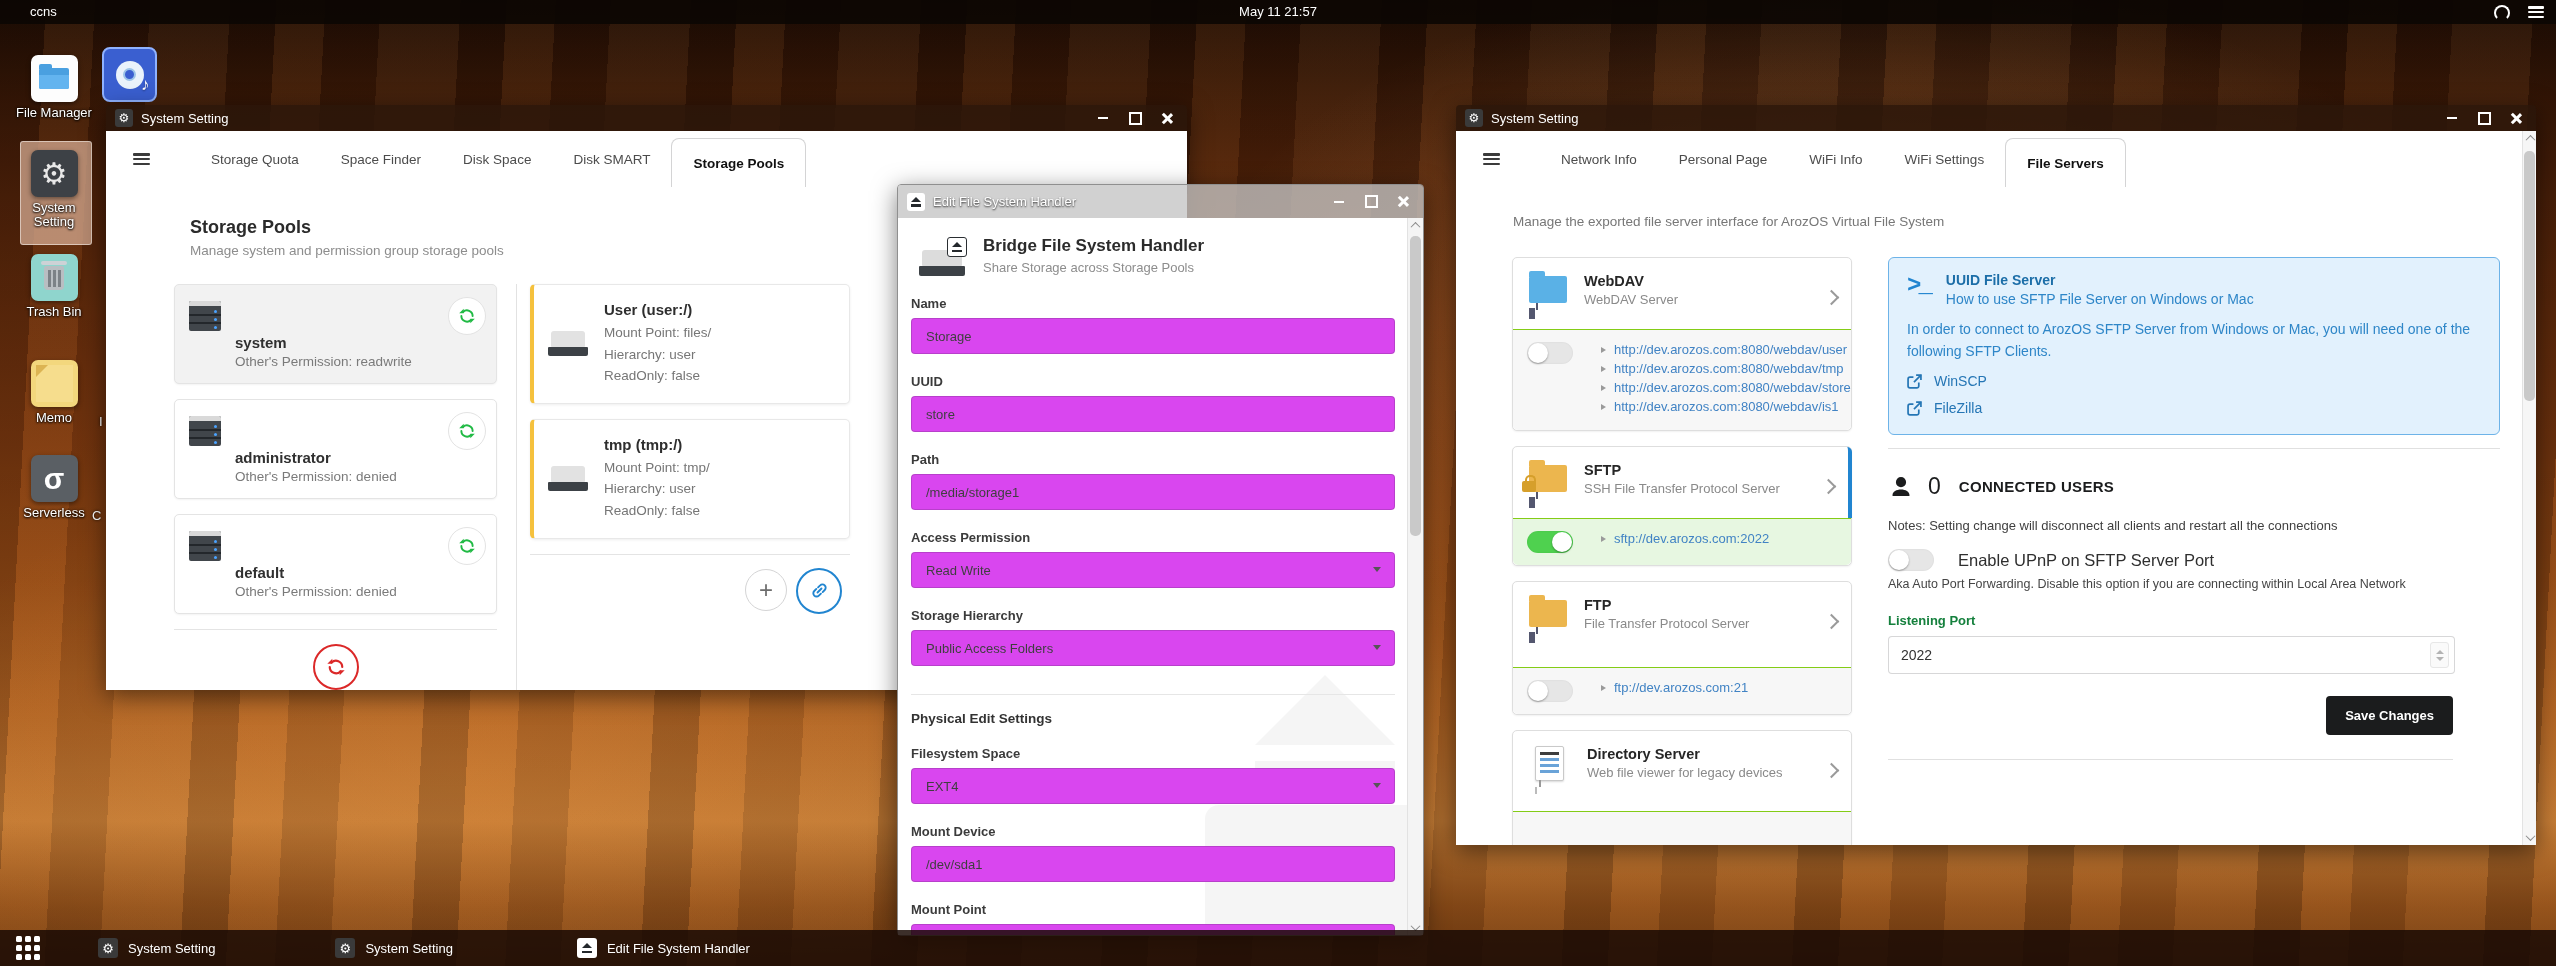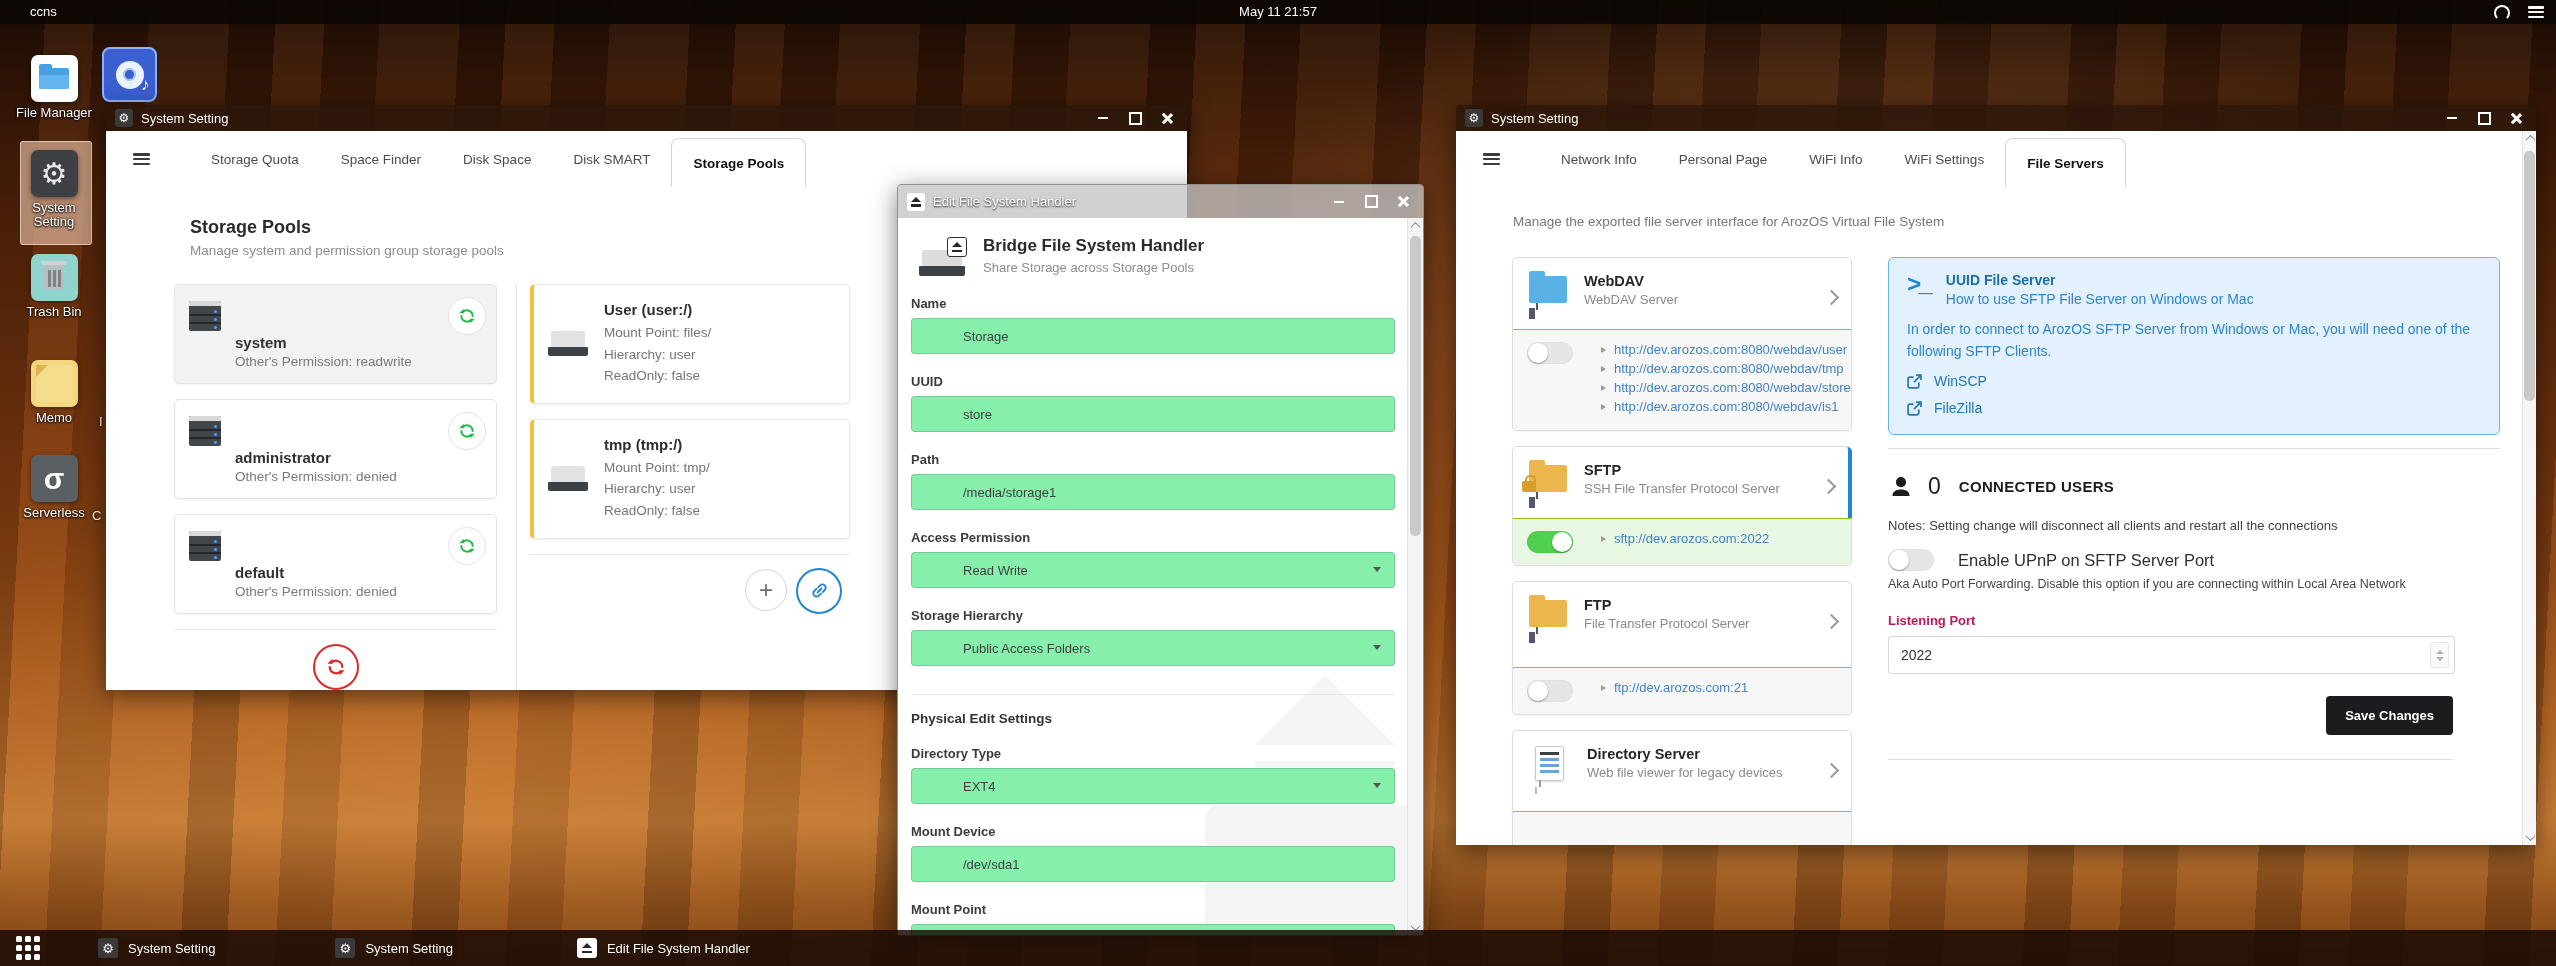--- a/index.html
+++ b/index.html
@@ -114,21 +114,21 @@
   .bridge-ic{position:relative;width:46px;height:32px;margin:8px 4px 0 8px;}
   .bridge-ic .drvbig{position:absolute;left:0;right:0;bottom:0;height:26px;}
   .drvbig::before{content:"";position:absolute;top:0;left:3px;right:3px;height:16px;background:#dcdcdc;border-radius:3px 3px 1px 1px;}
   .drvbig::after{content:"";position:absolute;bottom:0;left:0;right:0;height:10px;background:#3c4146;border-radius:1px 1px 2px 2px;}
   .drvbig b{position:absolute;right:6px;bottom:3px;width:3px;height:3px;border-radius:50%;background:#4aa3ff;}
   .ej-badge{position:absolute;top:-7px;right:-2px;width:18px;height:18px;background:#fff;border:1px solid #2a2e32;border-radius:3px;display:flex;align-items:center;justify-content:center;}
   .bridge-title{margin-left:14px;}
   .bridge-title .h2{font-size:17px;font-weight:bold;color:#2b2b2b;}
   .bridge-title .s2{font-size:13px;color:#8d8d8d;margin-top:4px;}
   .flabel{font-size:13px;font-weight:bold;color:#3b3b3b;margin-top:20px;}
-  .finput{margin-top:7px;height:34px;border:1px solid rgba(34,36,38,.18);border-radius:4px;background:#86efac;display:flex;align-items:center;position:relative;padding-left:37px;}
+  .finput{margin-top:7px;height:34px;border:1px solid rgba(34,36,38,.18);border-radius:4px;background:#d946ef;display:flex;align-items:center;position:relative;}
   .finput input{border:none;outline:none;background:transparent;font-family:"Liberation Sans",sans-serif;font-size:13px;color:#3f3f3f;padding:0 14px;width:100%;}
   .fsel{font-size:13px;color:#3f3f3f;padding-left:14px;width:100%;}
   .caret{position:absolute;right:13px;top:14px;width:0;height:0;border-left:4.5px solid transparent;border-right:4.5px solid transparent;border-top:5px solid #555;}
   .form-div{height:1px;background:#e6e6e6;margin-top:28px;}
   .sec-h{font-size:13.5px;font-weight:bold;color:#333;margin-top:16px;}
   .watermark{position:absolute;right:18px;bottom:-40px;width:230px;height:300px;opacity:.5;z-index:0;}
   .watermark .wmtri{position:absolute;right:10px;top:0;border-style:solid;border-width:0 70px 70px 70px;border-color:transparent transparent #ececec transparent;}
   .watermark .wmbar{position:absolute;right:10px;top:86px;width:140px;height:22px;background:#ececec;}
   .watermark .wmbody{position:absolute;right:-30px;top:130px;width:230px;height:190px;background:#ececec;border-radius:14px;}
   
@@ -178,21 +178,21 @@
   .client-row svg{margin-right:12px;}
   .client-row .cl{font-size:14px;color:#2576b5;}
   .fs-divider{height:1px;background:#e0e0e0;margin-top:13px;}
   .cu-row{display:flex;align-items:center;margin-top:24px;}
   .cu-count{font-size:23px;color:#1b1c1d;margin-left:14px;}
   .cu-label{font-size:15px;font-weight:bold;color:#1b1c1d;margin-left:18px;letter-spacing:.3px;}
   .notes{font-size:13px;color:#3f3f3f;margin-top:18px;}
   .upnp-row{display:flex;align-items:center;margin-top:16px;}
   .upnp-lbl{font-size:16.5px;color:#2f2f2f;margin-left:24px;}
   .upnp-desc{font-size:12.5px;color:#454545;margin-top:6px;}
-  .port-lbl{font-size:13px;font-weight:bold;color:#be185d;margin-top:22px;}
+  .port-lbl{font-size:13px;font-weight:bold;color:#15803d;margin-top:22px;}
   .port-input{margin-top:8px;height:36px;width:565px;border:1px solid rgba(34,36,38,.18);border-radius:4px;background:#fff;position:relative;display:flex;align-items:center;}
   .port-input input{border:none;outline:none;background:transparent;font-family:"Liberation Sans",sans-serif;font-size:14px;color:#333;padding:0 12px;width:500px;}
   .spin{position:absolute;right:5px;top:5px;bottom:5px;width:17px;background:#fafafa;border:1px solid #e7e7e7;border-radius:3px;display:flex;flex-direction:column;align-items:center;justify-content:center;gap:3px;}
   .spin .up{width:0;height:0;border-left:4px solid transparent;border-right:4px solid transparent;border-bottom:4px solid #b3b3b3;}
   .spin .dn{width:0;height:0;border-left:4px solid transparent;border-right:4px solid transparent;border-top:4px solid #b3b3b3;}
   .save-row{display:flex;justify-content:flex-end;margin-top:22px;width:565px;}
   .save-btn{background:#1b1c1d;color:#fff;font-size:13px;font-weight:bold;border:none;border-radius:4px;padding:12px 19px;font-family:"Liberation Sans",sans-serif;}
   .files-scroll{position:absolute;right:0;top:26px;bottom:0;width:13px;background:#f6f6f6;border-left:1px solid #e3e3e3;z-index:6;}
   
   .taskbar{position:absolute;left:0;bottom:0;width:100%;height:36px;background:rgba(26,11,5,.85);z-index:40;display:flex;align-items:center;}
@@ -675,21 +675,21 @@
 
         <div class="flabel">Storage Hierarchy</div>
         <div class="finput">
           <span class="fsel">Public Access Folders</span>
           <span class="caret"></span>
         </div>
 
         <div class="form-div"></div>
         <div class="sec-h">Physical Edit Settings</div>
 
-        <div class="flabel">Directory Type</div>
+        <div class="flabel">Filesystem Space</div>
         <div class="finput">
           <span class="fsel">EXT4</span>
           <span class="caret"></span>
         </div>
 
         <div class="flabel">Mount Device</div>
         <div class="finput">
           <input type="text" value="/dev/sda1" style="">
         </div>
 

